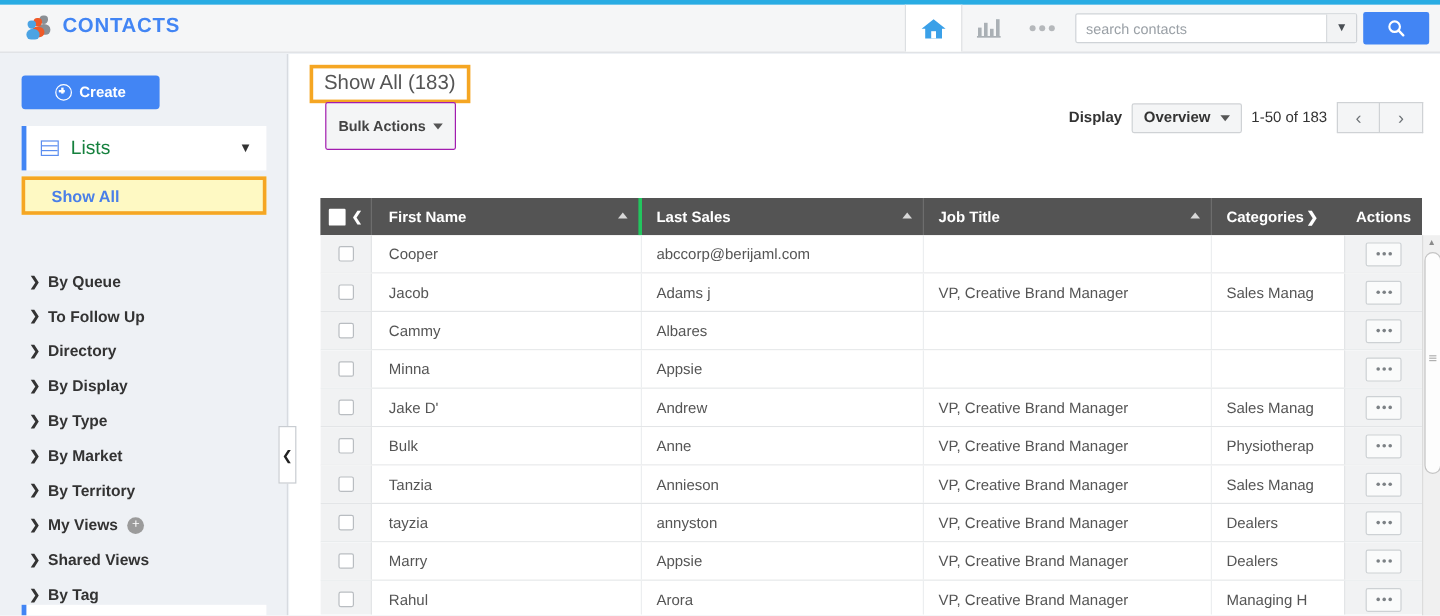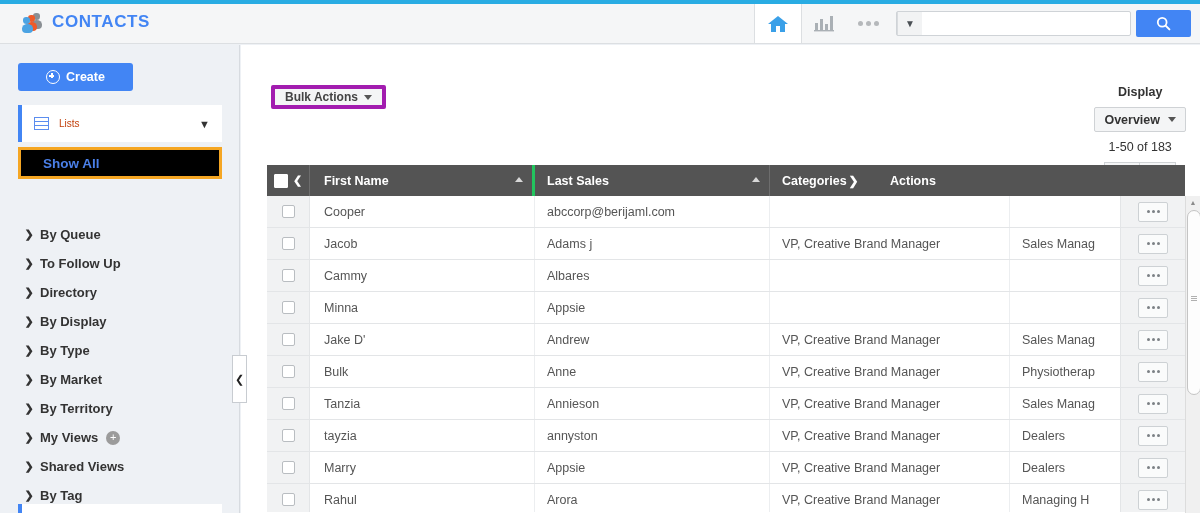--- a/index.html
+++ b/index.html
@@ -48,53 +48,53 @@
      border-radius:3px;color:#fff;font-size:12.5px;font-weight:bold;display:flex;align-items:center;
      justify-content:center;gap:6px;cursor:pointer;}
   .plus-circle{width:12px;height:12px;border:1.6px solid #fff;border-radius:50%;position:relative;}
   .plus-circle:before,.plus-circle:after{content:"";position:absolute;background:#fff;}
   .plus-circle:before{left:4.2px;top:1.6px;width:1.6px;height:5.6px;}
   .plus-circle:after{top:4.2px;left:1.6px;height:1.6px;width:5.6px;}
 
   .sec-head{position:absolute;left:18px;width:204px;height:37px;background:#fff;
      border-left:4px solid #4285f4;box-sizing:border-box;display:flex;align-items:center;
      padding-left:12px;cursor:pointer;}
-  .sec-head .label{font-size:10px;color:#c2410c;margin-left:10px;flex:1;}
+  .sec-head .label{font-size:16px;color:#15803d;margin-left:10px;flex:1;}
   .sec-head .chev{margin-right:12px;color:#333;font-size:11px;font-weight:bold;}
   .grid-icon{width:15px;height:13px;border:1.6px solid #5b8def;box-sizing:border-box;position:relative;}
   .grid-icon:before{content:"";position:absolute;left:0;top:3px;width:100%;height:1.4px;background:#5b8def;}
   .grid-icon:after{content:"";position:absolute;left:0;top:6.5px;width:100%;height:1.4px;background:#5b8def;}
 
   .nav-item{position:absolute;left:18px;width:204px;height:29px;display:flex;align-items:center;
      cursor:pointer;box-sizing:border-box;}
   .nav-item .arrow{width:22px;text-align:center;color:#333;font-size:11px;font-weight:bold;}
   .nav-item .txt{font-size:13px;color:#333;font-weight:bold;}
-  .showall-item{background:#000000;border:3px solid #f5a623;box-sizing:border-box;
+  .showall-item{background:#fef9c3;border:3px solid #f5a623;box-sizing:border-box;
      padding-left:22px;display:flex;align-items:center;}
   .showall-item .txt{font-size:13.5px;color:#4a7fe8;font-weight:bold;}
   .plus-badge{width:14px;height:14px;border-radius:50%;background:#9b9b9b;color:#fff;font-size:11px;
      display:inline-flex;align-items:center;justify-content:center;margin-left:8px;line-height:1;cursor:pointer;}
 
   
   .collapse-handle{position:absolute;left:232px;top:355px;width:15px;height:48px;background:#fff;
      border:1px solid #c8ccd1;box-sizing:border-box;display:flex;align-items:center;
      justify-content:center;font-size:11px;color:#222;cursor:pointer;z-index:5;}
 
   
   .main{position:absolute;left:241px;top:45px;width:959px;height:468px;background:#fff;}
   .crumb-box{position:absolute;left:17px;top:9px;border:3px solid #f5a623;background:#fff;
      padding:2px 9px 4px 9px;box-sizing:border-box;}
   .crumb-box .t{font-size:17px;color:#555;}
-  .bulk-btn{position:absolute;left:30px;top:40px;height:24px;background:#f4f5f6;border:4px solid #a21caf;
+  .bulk-btn{position:absolute;left:30px;top:40px;height:40px;background:#f4f5f6;border:1px solid #a21caf;
      border-radius:2px;display:flex;align-items:center;gap:6px;padding:0 10px;cursor:pointer;
      font-size:12px;font-weight:bold;color:#444;box-sizing:border-box;}
   .caret-d{width:0;height:0;border-left:4px solid transparent;border-right:4px solid transparent;
      border-top:5px solid #555;}
 
-  .display-area{position:absolute;right:14px;top:40px;display:flex;align-items:center;gap:8px;flex-direction:column;}
+  .display-area{position:absolute;right:14px;top:40px;display:flex;align-items:center;gap:8px;}
   .display-lbl{font-size:12.5px;font-weight:bold;color:#333;}
   .ov-select{height:25px;background:#f4f5f6;border:1px solid #cfd2d5;border-radius:2px;
      display:flex;align-items:center;gap:8px;padding:0 9px;font-size:12.5px;font-weight:bold;
      color:#333;cursor:pointer;box-sizing:border-box;}
   .range-txt{font-size:12.5px;color:#333;}
   .pager{display:flex;}
   .pg-btn{width:36px;height:26px;background:#f4f5f6;border:1px solid #cfd2d5;display:flex;
      align-items:center;justify-content:center;font-size:15px;color:#6d7276;cursor:pointer;box-sizing:border-box;}
   .pg-btn+.pg-btn{border-left:0;}
 
@@ -178,20 +178,21 @@
       </div>
       <div class="icon-btn">
         <span class="dots-h">
             <i></i>
             <i></i>
             <i></i>
           </span>
       </div>
       <div class="search-wrap">
         <div class="search-box">
+          <input class="search-input" value="" placeholder="search contacts" style="">
           <span class="search-caret">
             <span style="font-size:10px;color:#4a4f54;font-weight:bold;">▼</span>
           </span>
         </div>
         <div class="search-go">
           <svg width="15" height="15" viewBox="0 0 15 15">
             <circle cx="6.2" cy="6.2" r="4.4" fill="none" stroke="#fff" stroke-width="1.8"></circle>
             <line x1="9.6" y1="9.6" x2="13.4" y2="13.4" stroke="#fff" stroke-width="2" stroke-linecap="round"></line>
           </svg>
         </div>
@@ -263,20 +264,23 @@
       
     </div>
   </div>
 
   <div class="collapse-handle">
     <span>❮</span>
   </div>
 
   <div class="main">
 
+    <div class="crumb-box">
+      <span class="t">Show All (183)</span>
+    </div>
 
     <div class="bulk-btn">
       <span>Bulk Actions</span>
       <span class="caret-d"></span>
     </div>
 
     <div class="display-area">
       <span class="display-lbl">Display</span>
       <div class="ov-select">
         <span>Overview</span>
@@ -298,20 +302,24 @@
         <div class="th sel">
           <span class="hdr-check"></span>
           <span class="hdr-chev">❮</span>
         </div>
         <div class="th c1">
           <span>First Name</span>
           <span class="sort-asc"></span>
         </div>
         <div class="th c2">
           <span>Last Sales</span>
+          <span class="sort-asc"></span>
+        </div>
+        <div class="th c3">
+          <span>Job Title</span>
           <span class="sort-asc"></span>
         </div>
         <div class="th c4">
           <span>Categories</span>
           <span class="col-chev">❯</span>
         </div>
         <div class="th c5">
           <span>Actions</span>
         </div>
       </div>

